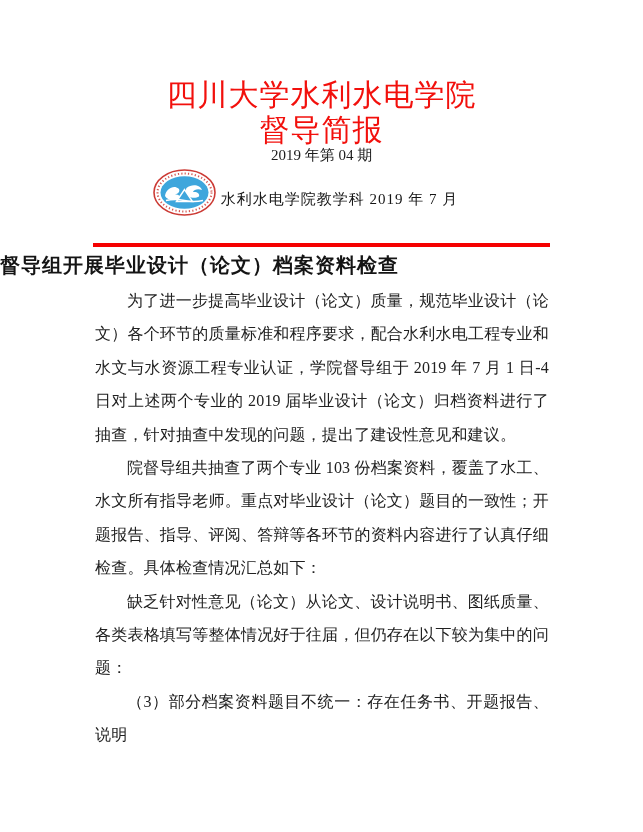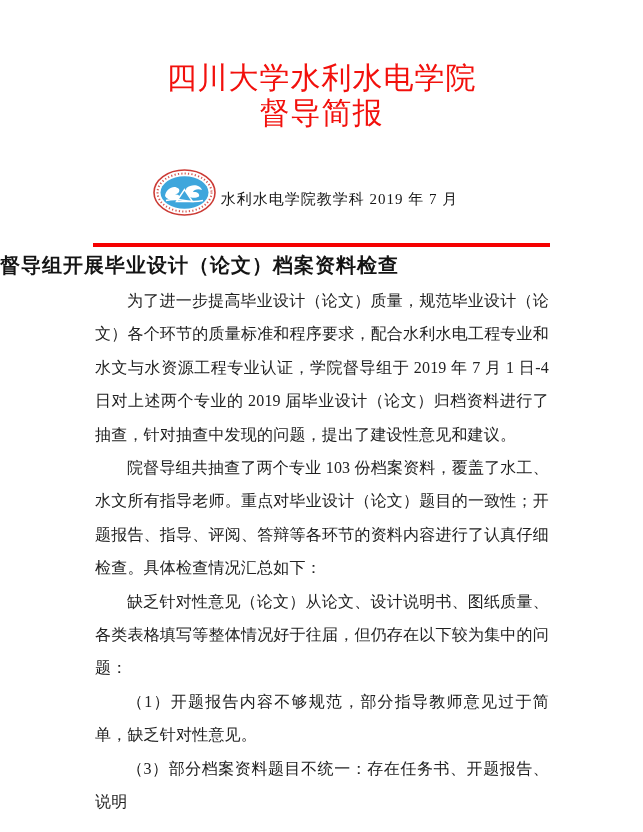--- a/index.html
+++ b/index.html
@@ -11,21 +11,21 @@
     position: relative;
     width: 643px;
     height: 832px;
     background: #ffffff;
     overflow: hidden;
     font-family: "Liberation Serif", "DejaVu Serif", serif;
     color: #1e1e1e;
   }
   .doc-title {
     position: absolute;
-    top: 60px;
+    top: 77px;
     left: 0;
     width: 100%;
     margin: 0;
     text-align: center;
     font-size: 30px;
     line-height: 35px;
     font-weight: 400;
     letter-spacing: 1px;
   }
   .issue-line {
@@ -97,20 +97,21 @@
 </head>
 <body>
 
 <div class="page">
 
   <h1 class="doc-title" style="color:#f2100c;">
     <span>四川大学水利水电学院</span><br>
     <span>督导简报</span>
   </h1>
 
+  <div class="issue-line">2019 年第 04 期</div>
 
   <div class="masthead">
     <span class="logo-wrap">
       <svg width="63" height="47" viewBox="0 0 63 47" aria-hidden="true">
 
         <ellipse cx="31.5" cy="23.5" rx="30.5" ry="22.5" fill="#ffffff" stroke="#cc3b35" stroke-width="1.6"></ellipse>
 
         <ellipse cx="31.5" cy="23.5" rx="27" ry="19" fill="none" stroke="#cc3b35" stroke-width="2" stroke-dasharray="1.2 2.2" opacity="0.85"></ellipse>
 
         <ellipse cx="31.5" cy="23.5" rx="24" ry="16.3" fill="#3ea6dc"></ellipse>
@@ -128,17 +129,16 @@
   </div>
 
   <div class="red-rule" style="background:#f50000;"></div>
 
   <h2 class="article-heading">督导组开展毕业设计（论文）档案资料检查</h2>
 
   <div class="article-body">
     <p>为了进一步提高毕业设计（论文）质量，规范毕业设计（论文）各个环节的质量标准和程序要求，配合水利水电工程专业和水文与水资源工程专业认证，学院督导组于 2019 年 7 月 1 日-4 日对上述两个专业的 2019 届毕业设计（论文）归档资料进行了抽查，针对抽查中发现的问题，提出了建设性意见和建议。</p>
     <p>院督导组共抽查了两个专业 103 份档案资料，覆盖了水工、水文所有指导老师。重点对毕业设计（论文）题目的一致性；开题报告、指导、评阅、答辩等各环节的资料内容进行了认真仔细检查。具体检查情况汇总如下：</p>
     <p>缺乏针对性意见（论文）从论文、设计说明书、图纸质量、各类表格填写等整体情况好于往届，但仍存在以下较为集中的问题：</p>
-    <p>（1）开题报告内容不够规范，部分指导教师意见过于简单，缺乏针对性意见。</p>
     <p>（3）部分档案资料题目不统一：存在任务书、开题报告、说明</p>
   </div>
 
 </div>
 
 </body></html>

